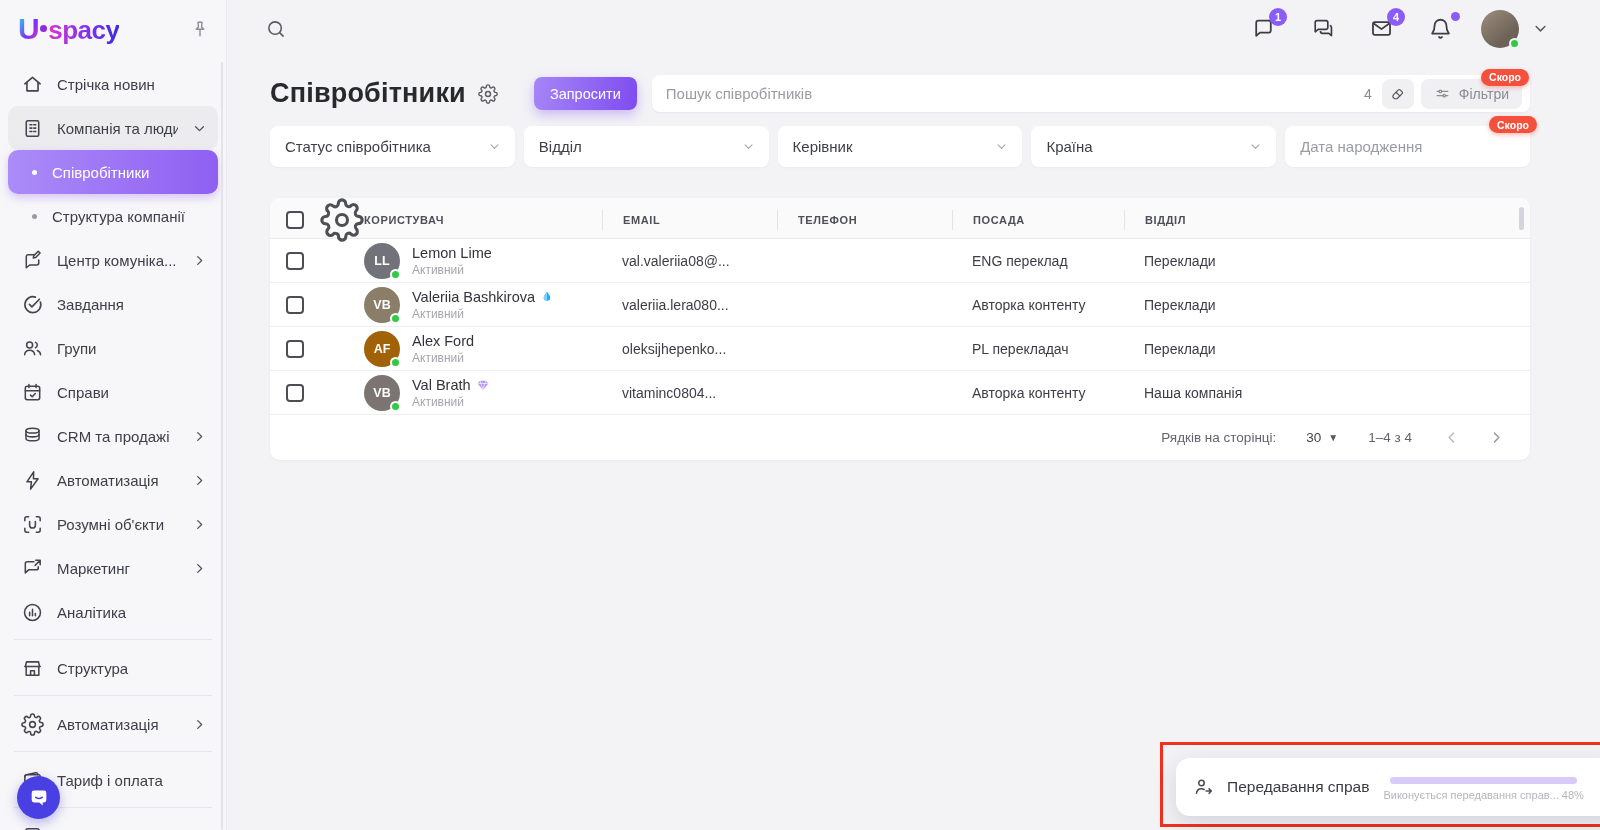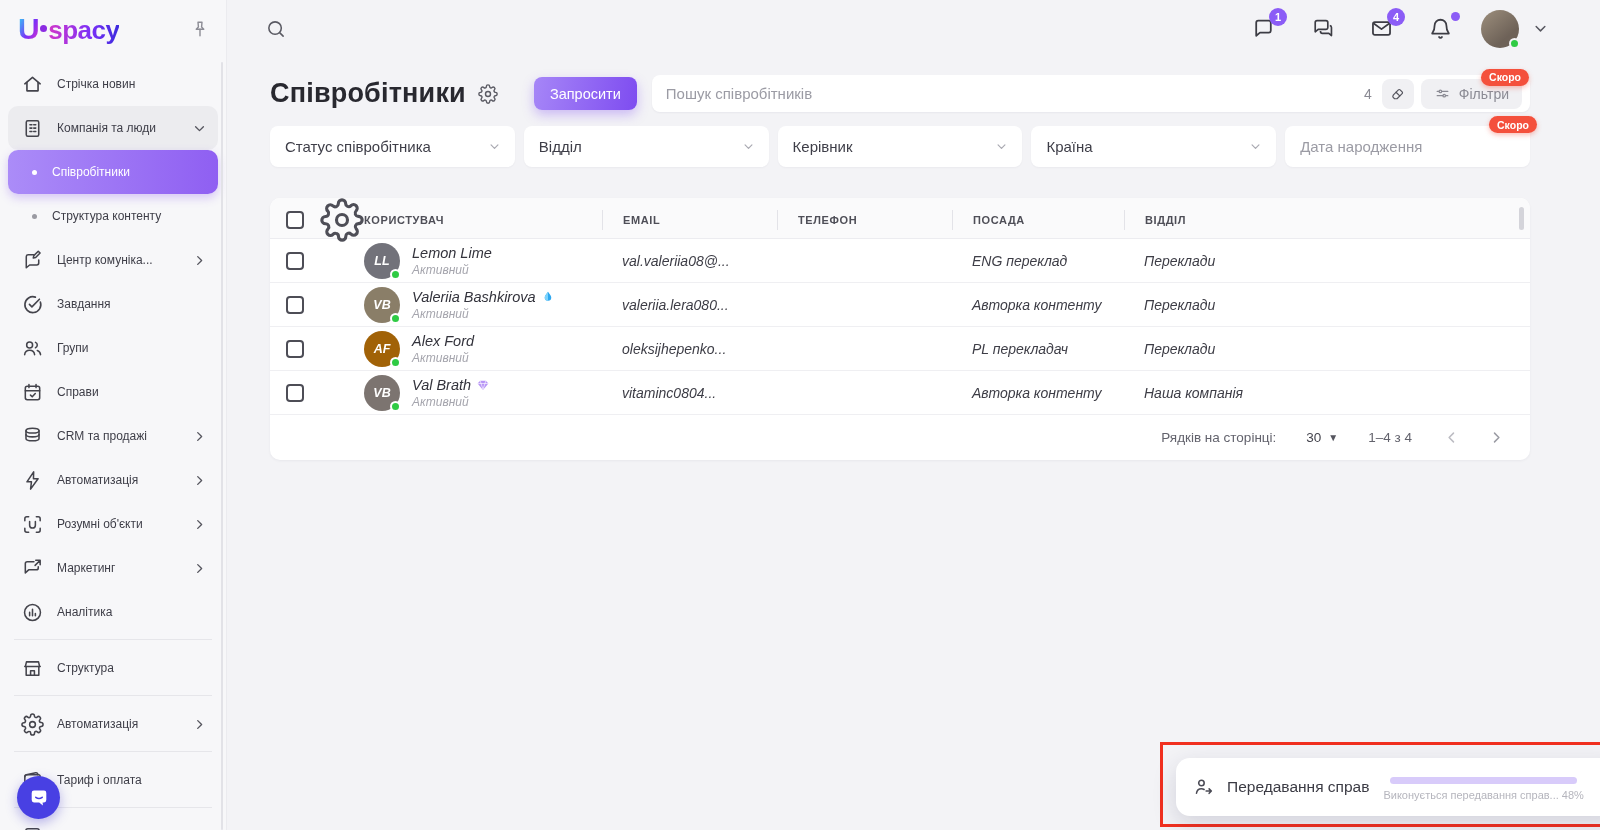--- a/index.html
+++ b/index.html
@@ -10,21 +10,21 @@
   
   .sidebar { width:227px; background:#f7f7f9; border-right:1px solid #ebebef; position:relative; flex:none; }
   .side-scrolltrack { position:absolute; right:3px; top:62px; bottom:0; width:2px; background:#e2e2e7; border-radius:2px; }
   .sidebar-head { height:57px; display:flex; align-items:center; justify-content:space-between; padding:0 16px 0 18px; }
   .logo { display:flex; align-items:baseline; font-weight:800; font-size:26px; letter-spacing:-0.5px; }
   .logo-u { background:linear-gradient(120deg,#35c8f5 10%,#7b2ff7 55%,#e331c8 95%); -webkit-background-clip:text; background-clip:text; color:transparent; font-size:30px; }
   .logo-dot { width:7px; height:7px; border-radius:50%; background:#8b2be2; margin:0 1px 14px 1px; align-self:flex-end; }
   .logo-rest { background:linear-gradient(90deg,#d237c9 0%,#7b2ff7 60%,#3b2bdd 100%); -webkit-background-clip:text; background-clip:text; color:transparent; }
   .pin-btn { width:20px; height:20px; color:#8d8d96; cursor:pointer; }
   .side-nav { padding:5px 8px 0 8px; overflow:hidden; }
-  .side-item { display:flex; align-items:center; gap:13px; height:44px; padding:0 10px 0 13px; border-radius:10px; color:#3e3e48; font-size:12px; cursor:pointer; }
+  .side-item { display:flex; align-items:center; gap:13px; height:44px; padding:0 10px 0 13px; border-radius:10px; color:#3e3e48; font-size:15px; cursor:pointer; }
   .side-item .icn { width:23px; height:23px; flex:none; color:#44444c; display:flex; align-items:center; }
   .side-item .icn svg { width:100%; height:100%; }
   .side-item .lbl { flex:1; white-space:nowrap; overflow:hidden; }
   .side-item .trail { width:17px; height:17px; color:#55555e; flex:none; }
   .side-item .trail svg { width:100%; height:100%; }
   .side-item.expanded { background:#ececef; }
   .side-item.sub { padding-left:24px; gap:15px; }
   .bullet { width:5px; height:5px; border-radius:50%; background:#9a9aa2; flex:none; }
   .side-item.sub.active { background:linear-gradient(90deg,#ab8cf8 0%,#8f5ff2 100%); color:#fff; box-shadow:0 4px 10px rgba(140,90,240,.30); }
   .side-item.sub.active .bullet { background:#fff; }
@@ -75,21 +75,21 @@
   .table-card { margin-top:31px; background:#fff; border-radius:10px; box-shadow:0 1px 3px rgba(25,25,60,.05); }
   .t-grid { display:grid; grid-template-columns:50px 44px 238px 175px 175px 172px auto; align-items:center; }
   .t-head { height:41px; background:#fafafb; border-bottom:1px solid #ececf0; border-radius:10px 10px 0 0; position:relative; }
   .th { font-size:11px; font-weight:700; letter-spacing:.6px; color:#4e4e57; }
   .th.bord { border-left:1px solid #e3e3e8; padding-left:20px; height:20px; line-height:20px; }
   .t-scroll-thumb { position:absolute; right:6px; top:9px; width:5px; height:23px; border-radius:3px; background:#d4d4da; }
   .c-check { display:flex; justify-content:center; }
   .checkbox { width:18px; height:18px; border:2px solid #4d4d56; border-radius:4px; cursor:pointer; background:#fff; }
   .head-gear { width:19px; height:19px; color:#4e4e57; cursor:pointer; }
   .t-row { height:44px; border-bottom:1px solid #efeff2; }
-  .cell { font-size:14px; color:#3d3d46;font-style:italic; }
+  .cell { font-size:14px; color:#3d3d46; }
   .cell.pad { padding-left:20px; }
   .c-user { display:flex; align-items:center; gap:12px; }
   .avatar { position:relative; width:36px; height:36px; border-radius:50%; color:#fff; font-size:12.5px; font-weight:700; display:flex; align-items:center; justify-content:center; flex:none; }
   .avatar .dot { position:absolute; right:-1px; bottom:-1px; width:11px; height:11px; border-radius:50%; background:#2fcb44; border:2px solid #fff; }
   .u-meta { display:flex; flex-direction:column; gap:2px; }
   .u-name { font-size:14.5px; color:#33333c; display:flex; align-items:center; gap:5px; }
   .nm-badge { width:14px; height:14px; display:inline-flex; }
   .nm-badge svg { width:100%; height:100%; }
   .u-status { font-size:12px; color:#a5a5ad; }
   .t-foot { height:45px; display:flex; align-items:center; justify-content:flex-end; gap:30px; padding-right:24px; color:#63636d; font-size:13.5px; }
@@ -155,21 +155,21 @@
               <path d="m6.5 9.5 5.5 5.5 5.5-5.5"></path>
             </svg>
           </span>
         </div>
         <div class="side-item sub active">
           <span class="bullet"></span>
           <span class="lbl">Співробітники</span>
         </div>
         <div class="side-item sub">
           <span class="bullet"></span>
-          <span class="lbl">Структура контенту</span>
+          <span class="lbl">Структура компанії</span>
         </div>
         <div class="side-item">
           <span class="icn">
             <svg viewBox="0 0 24 24" fill="none" stroke="currentColor" stroke-width="1.6" stroke-linecap="round" stroke-linejoin="round">
               <path d="M18.5 11.5v3.2a2 2 0 0 1-2 2H9L5.5 19.6V8a2 2 0 0 1 2-2h5.6"></path>
               <path d="m15.3 8.8 4.6-4.6-1.9-1.9-4.6 4.6-.6 2.5z"></path>
             </svg>
           </span>
           <span class="lbl">Центр комуніка...</span>
           <span class="trail">

